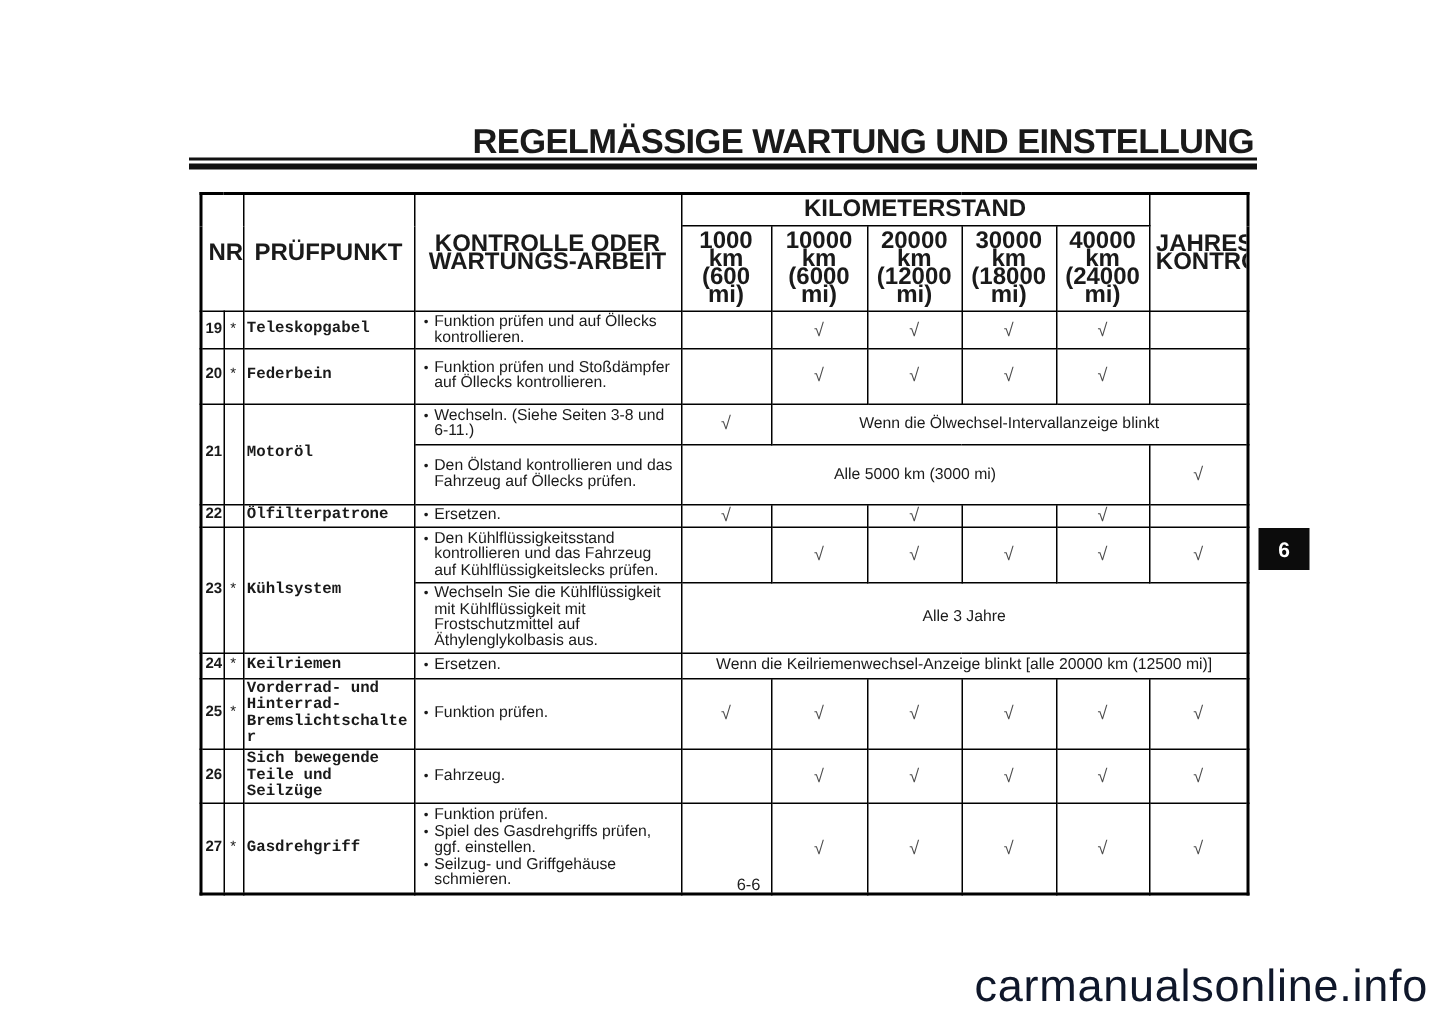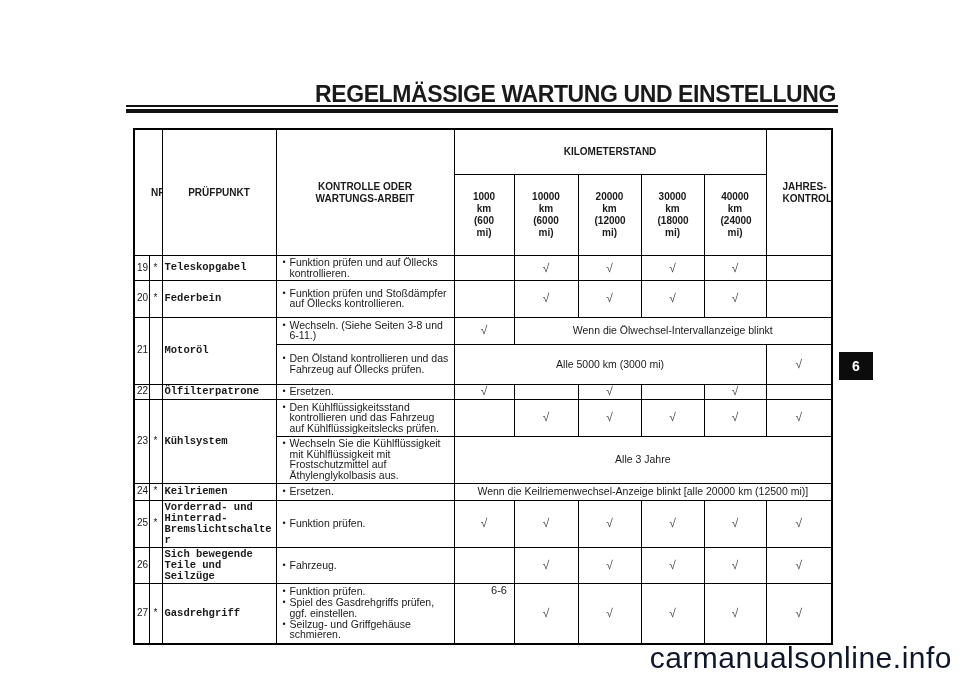--- a/index.html
+++ b/index.html
@@ -21,22 +21,22 @@
   table.maint{
     position:absolute;left:133px;top:128px;width:698px;
     border-collapse:collapse;table-layout:fixed;
     font-size:10.5px;line-height:10.5px;
   }
   table.maint th,table.maint td{
     border:1px solid #000;padding:1px 2px;vertical-align:middle;
     overflow:hidden;
   }
   table.maint{border:2px solid #000;}
-  table.maint th{font-weight:700;text-align:center;font-size:10px;line-height:12px;padding:16px;}
-  td.nr{text-align:right;padding:1px 0;font-size:10px;}
+  table.maint th{font-weight:700;text-align:center;font-size:16px;line-height:12px;padding:4px;}
+  td.nr{text-align:right;padding:1px 0;font-size:10px;font-weight:bold;}
   td.star{text-align:center;font-size:10px;padding:0;}
   td.name{font-weight:700;padding:1px 2px 1px 7px;overflow-wrap:anywhere;line-height:11px;font-family:Liberation Mono, monospace;}
   td.work{padding:2px 2px 2px 4px;vertical-align:middle;}
   .b{display:flex;line-height:10.5px;margin:0 0 0.5px 0;}
   .bm{width:11px;flex:0 0 11px;text-align:center;font-size:9px;}
   .bt{flex:1;}
   td.chk{text-align:center;color:#4d4d4d;font-size:12px;padding:0;}
   td.note{text-align:center;font-size:10.5px;padding:1px 2px;}
   
   tr.hh1{height:19px;} tr.hh2{height:33px;}

